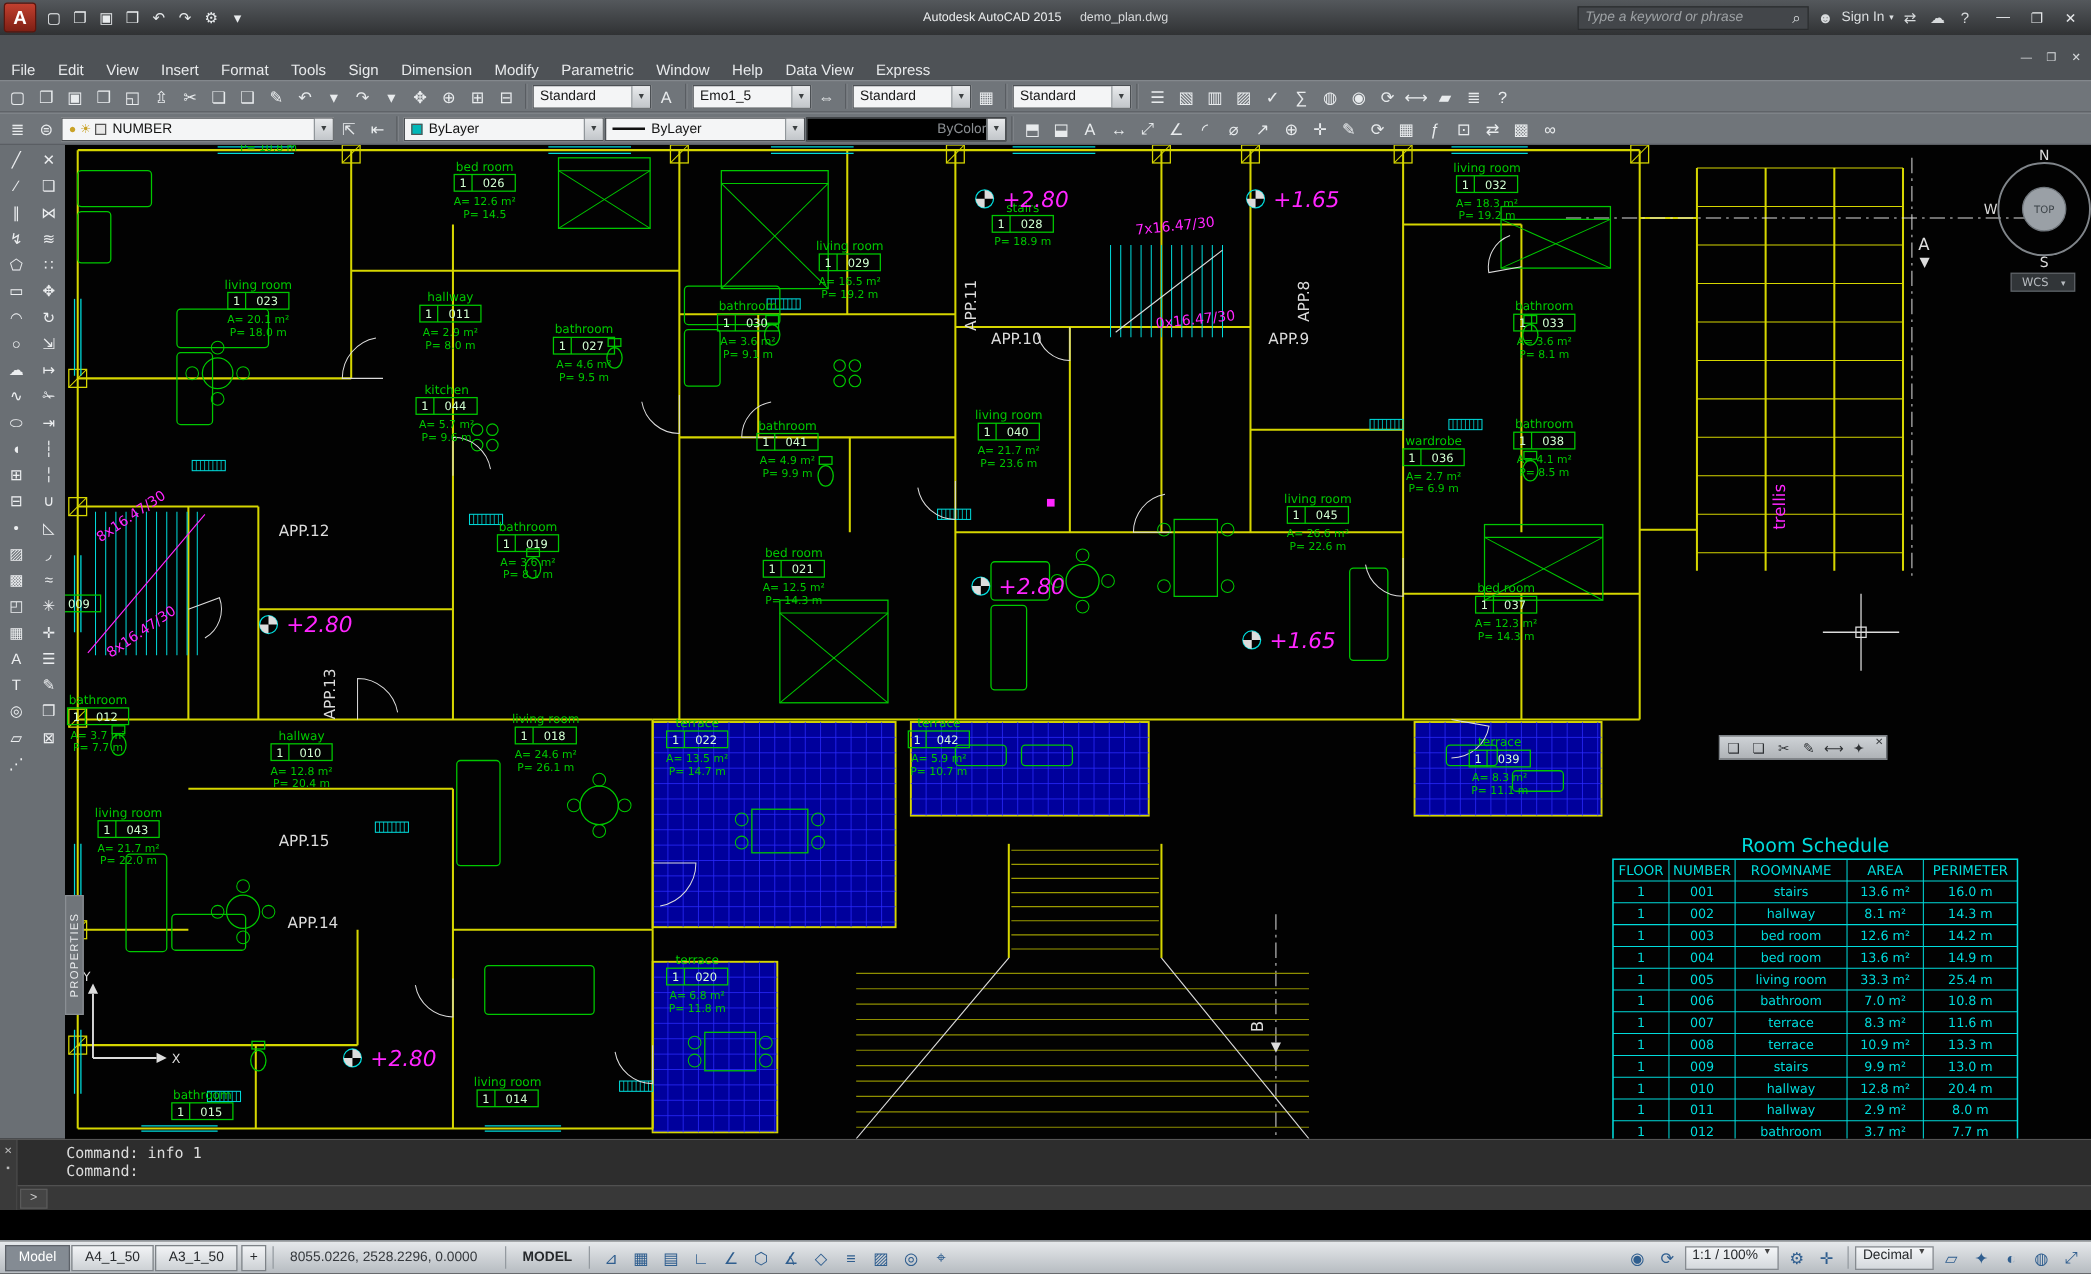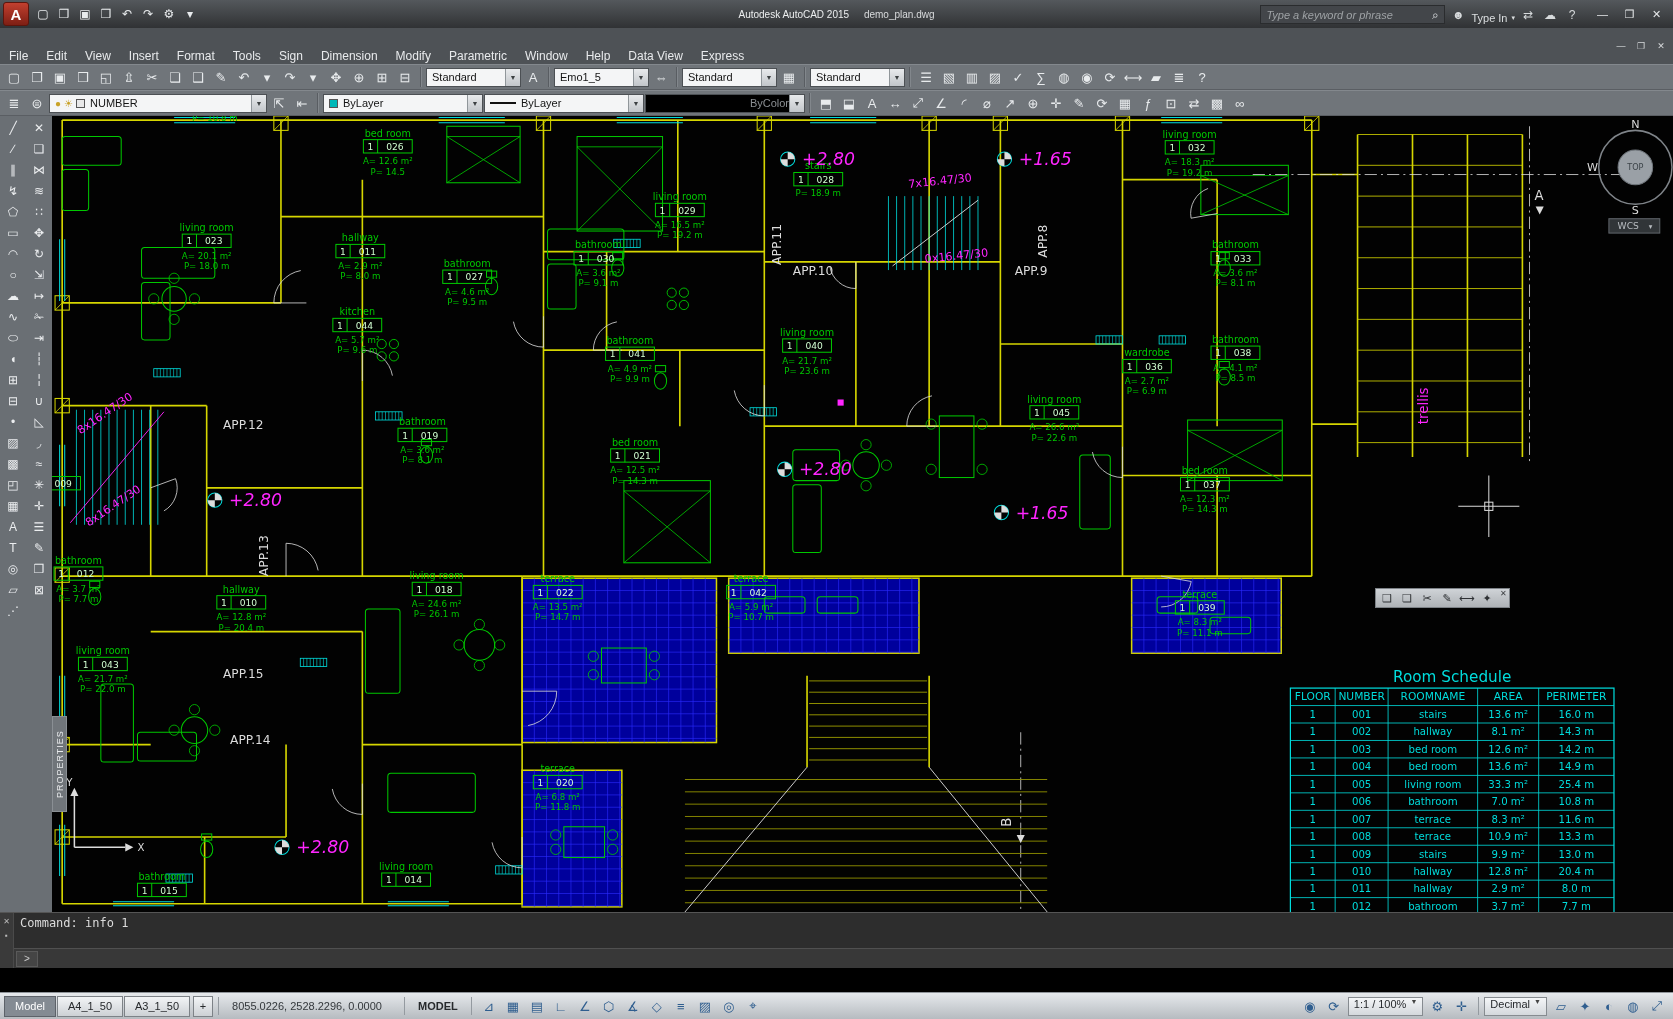--- a/index.html
+++ b/index.html
@@ -6,21 +6,21 @@
 html,body{width:1673px;height:1019px;overflow:hidden;font-family:"Liberation Sans",sans-serif;background:#000;}
 #app{display:flex;flex-direction:column;width:100%;height:100%;}
 
 #titlebar{flex:0 0 28px;background:linear-gradient(#54585c,#303234);display:flex;align-items:center;color:#dfe2e4;position:relative;}
 .logo{width:26px;height:24px;margin:1px 4px 1px 3px;background:linear-gradient(#c2402f,#7e1f14);color:#fff;font-weight:bold;font-size:15px;display:flex;align-items:center;justify-content:center;border-radius:3px;border:1px solid #5e150c;}
 .ic{display:inline-flex;align-items:center;justify-content:center;color:#e8ebed;cursor:default;}
 .qa{display:flex;align-items:center;gap:1px;}
 .qa .ic{width:20px;height:20px;font-size:12px;}
 #tb-title{position:absolute;left:0;right:0;text-align:center;font-size:10px;color:#eceeef;pointer-events:none;}
 #tb-title .doc{margin-left:12px;color:#d8dadc;}
-#tb-right{margin-left:auto;display:flex;align-items:flex-end;gap:4px;padding-right:3px;z-index:2;}
+#tb-right{margin-left:auto;display:flex;align-items:center;gap:4px;padding-right:3px;z-index:2;}
 #search-box{display:flex;align-items:center;background:#43464a;border:1px solid #2a2c2e;height:19px;width:185px;}
 #search-box input{flex:1;background:transparent;border:none;outline:none;color:#cfd2d4;font-size:11px;font-style:italic;padding:0 5px;font-family:"Liberation Sans",sans-serif;}
 #search-box input::placeholder{color:#9ea2a5;font-style:italic;}
 .tb-btn{font-size:12px;color:#d7dadc;width:18px;height:18px;display:inline-flex;align-items:center;justify-content:center;}
 #signin{display:flex;align-items:center;gap:4px;font-size:11px;color:#dcdfe1;}
 #win-controls{display:flex;margin-left:4px;}
 #win-controls .wc{width:27px;height:20px;display:flex;align-items:center;justify-content:center;font-size:11px;color:#e6e8ea;}
 
 #menubar{flex:0 0 20px;background:#4e5256;display:flex;align-items:center;color:#e8eaec;font-size:12px;}
 .menu-item{padding:1px 9px;white-space:nowrap;margin-top:20px;}
@@ -47,21 +47,21 @@
 #plan{position:absolute;inset:0;width:100%;height:100%;}
 #props-tab{position:absolute;left:0;top:600px;width:15px;height:96px;background:#70757a;border:1px solid #8a8f94;color:#e9ebed;font-size:9px;display:flex;align-items:center;justify-content:center;writing-mode:vertical-rl;transform:rotate(180deg);letter-spacing:1px;}
 #mini-toolbar{position:absolute;left:1323px;top:472px;height:20px;background:linear-gradient(#cfd3d7,#aeb2b6);border:1px solid #7d8287;display:flex;align-items:center;padding:0 2px;gap:2px;}
 #mini-toolbar .ic{width:18px;height:16px;font-size:11px;color:#2e3134;}
 #mini-close{font-size:8px;color:#3c3f42;margin-left:2px;align-self:flex-start;}
 
 #cmdwin{flex:0 0 56px;background:#2d2d2d;border-top:1px solid #555;display:flex;}
 #cmd-rail{flex:0 0 14px;background:#3a3a3a;border-right:1px solid #4a4a4a;display:flex;flex-direction:column;align-items:center;padding-top:2px;gap:2px;}
 #cmd-rail .ic{font-size:8px;color:#bbb;width:12px;height:12px;}
 #cmd-body{flex:1;display:flex;flex-direction:column;min-width:0;}
-#cmd-hist{flex:1;padding:3px 6px;font-family:"DejaVu Sans Mono",monospace;font-size:12px;color:#dcdcdc;line-height:15px;}
+#cmd-hist{flex:1;padding:3px 6px;font-family:"DejaVu Sans Mono",monospace;font-size:12px;color:#dcdcdc;line-height:15px;margin-left:33px;}
 #cmd-input-row{height:20px;background:#383838;border-top:1px solid #505050;display:flex;align-items:center;}
 #cmd-prompt{width:22px;height:16px;margin-left:2px;background:#454545;border:1px solid #5a5a5a;color:#cfcfcf;font-size:10px;display:flex;align-items:center;justify-content:center;}
 #cmd-input{flex:1;background:transparent;border:none;outline:none;color:#cfcfcf;font-style:italic;font-size:12px;padding:0 6px;font-family:"DejaVu Sans Mono",monospace;}
 #cmd-input::placeholder{color:#9b9b9b;font-style:italic;}
 
 #statusbar{flex:0 0 27px;background:linear-gradient(#e6e9ec,#b6bbc0);border-top:1px solid #8f9499;display:flex;align-items:center;font-size:11px;color:#26292c;padding:0 4px;gap:2px;margin-top:24px;}
 .sbtab{height:21px;padding:0 10px;display:flex;align-items:center;border:1px solid #7d8287;background:linear-gradient(#f2f4f6,#cdd1d5);margin-right:1px;}
 .sbtab.active{background:#848b93;color:#fff;border-color:#5d6269;}
 .sb-plus{width:20px;height:21px;display:flex;align-items:center;justify-content:center;border:1px solid #7d8287;background:linear-gradient(#f2f4f6,#cdd1d5);}
 .sb-ic{width:24px;height:21px;display:flex;align-items:center;justify-content:center;font-size:13px;color:#2f5e8f;}
@@ -93,21 +93,21 @@
       <span>Autodesk AutoCAD 2015</span>
       <span class="doc">demo_plan.dwg</span>
     </div>
     <div id="tb-right">
       <div id="search-box">
         <input placeholder="Type a keyword or phrase" style="">
         <span class="tb-btn">⌕</span>
       </div>
       <span class="tb-btn">☻</span>
       <span id="signin">
-          <span>Type In</span>
+          <span>Sign In</span>
           <span style="font-size:7px">▾</span>
         </span>
       <span class="tb-btn">⇄</span>
       <span class="tb-btn">☁</span>
       <span class="tb-btn">?</span>
       <div id="win-controls">
         <span class="wc">—</span>
         <span class="wc">❐</span>
         <span class="wc">✕</span>
       </div>
@@ -1238,20 +1238,21 @@
   </div>
 
   <div id="cmdwin">
     <div id="cmd-rail">
       <span class="ic">✕</span>
       <span class="ic">▪</span>
     </div>
     <div id="cmd-body">
       <div id="cmd-hist">
         <div>Command: info 1</div>
+        <div>Command:</div>
       </div>
       <div id="cmd-input-row">
         <span id="cmd-prompt">&gt;</span>
       </div>
     </div>
   </div>
 
   <div id="statusbar">
     <div id="sb-tabs" style="display:flex">
         <span class="sbtab active">Model</span>

